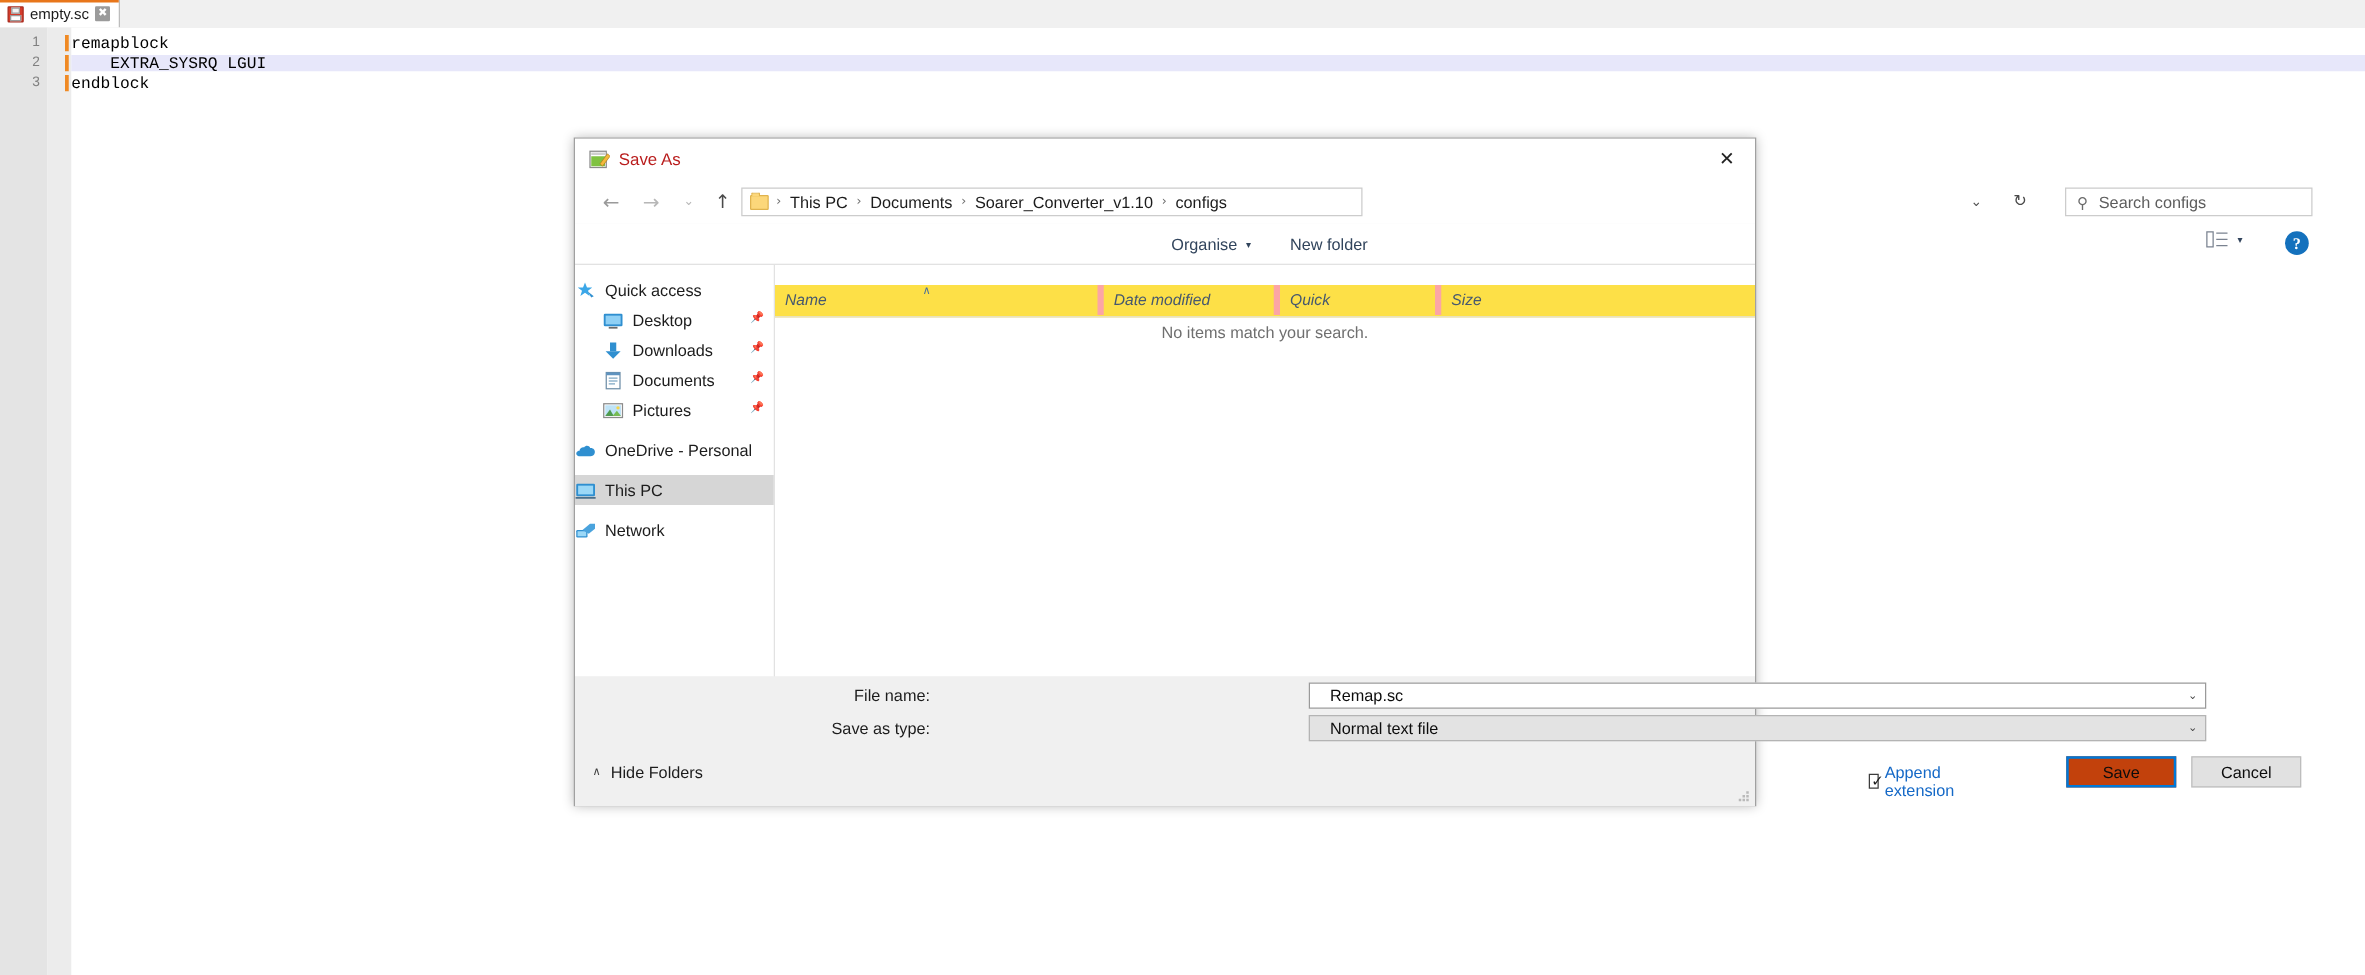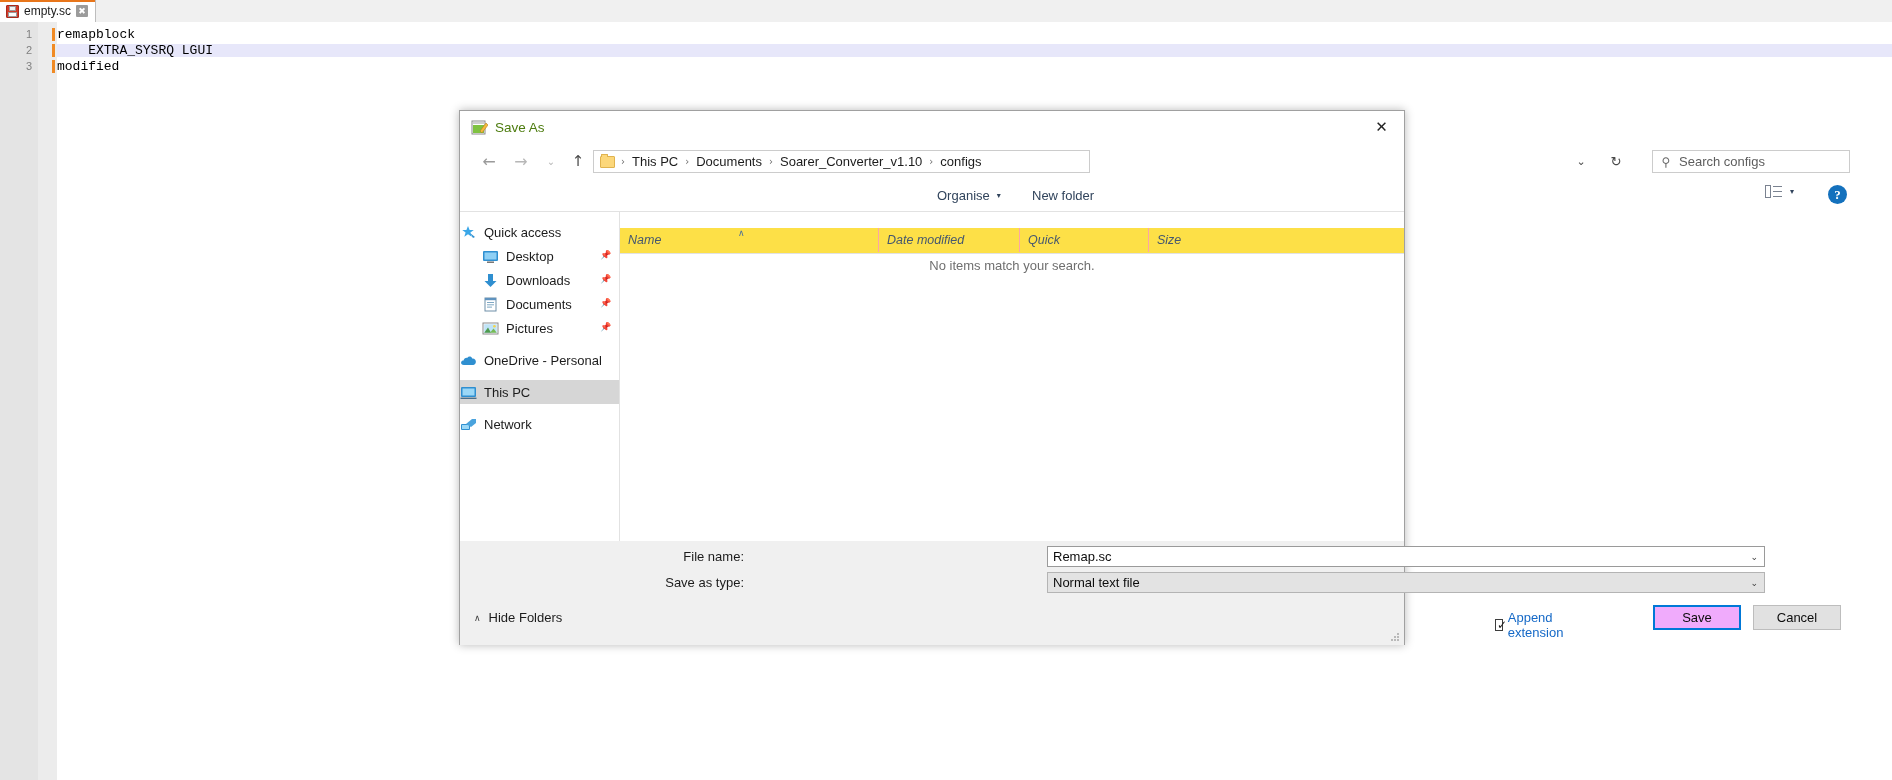--- a/index.html
+++ b/index.html
@@ -38,21 +38,21 @@
 
   
   #dialog{
     position:absolute;left:459px;top:110px;width:946px;height:535px;
     background:#f0f0f0;border:1px solid #a0a0a0;
     box-shadow:0 0 9px rgba(0,0,0,.28);
     box-sizing:border-box;
   }
   #titlebar{position:relative;height:33px;background:#ffffff;}
   #dlg-icon{position:absolute;left:11px;top:8px;width:17px;height:17px;}
-  #dlg-title{position:absolute;left:35px;top:8px;font-size:13.5px;color:#4d7c0f;line-height:17px;}
+  #dlg-title{position:absolute;left:35px;top:8px;font-size:13.5px;color:#b91c1c;line-height:17px;}
   #btn-close{position:absolute;right:0;top:0;width:45px;height:31px;display:flex;align-items:center;justify-content:center;
              font-size:15px;color:#222;font-family:"DejaVu Sans",sans-serif;}
 
   #navbar{position:absolute;left:0;top:33px;width:944px;height:35px;background:#ffffff;}
   .navbtn{position:absolute;top:4px;width:26px;height:26px;display:flex;align-items:center;justify-content:center;
           font-size:16px;color:#b3b3b3;font-family:"DejaVu Sans",sans-serif;}
   #nav-back{left:16px;color:#9a9a9a;}
   #nav-fwd{left:48px;color:#b7b7b7;}
   #nav-recent{left:78px;font-size:10px;color:#b7b7b7;}
   #nav-up{left:105px;color:#4a4a4a;font-size:15px;}
@@ -98,43 +98,43 @@
   .sbitem.root{padding-left:0;}
   .sbitem.sel{background:#d6d6d6;}
   .sb-ico{width:17px;height:15px;margin-right:7px;position:relative;flex:0 0 auto;}
   .sb-lbl{white-space:nowrap;}
   .pin{position:absolute;right:10px;top:7px;width:9px;height:9px;color:#9a9a9a;font-size:9px;line-height:9px;
        font-family:"DejaVu Sans",sans-serif;}
 
   #filelist{position:absolute;left:160px;top:0;width:784px;height:330px;background:#ffffff;}
   #colhead{position:absolute;left:0;top:16px;width:784px;height:25px;background:#fde047;border-bottom:1px solid #e2e2e2;font-style:italic;}
   .col{position:absolute;top:0;height:24px;display:flex;align-items:center;font-size:12.5px;color:#46586f;padding-left:8px;
-       box-sizing:border-box;border-left:1px solid #fca5a5;}
+       box-sizing:border-box;border-left:5px solid #fca5a5;}
   .col:first-child{border-left:none;}
   #sortcaret{position:absolute;top:0px;font-size:9px;color:#4a6f9a;font-family:"DejaVu Sans",sans-serif;}
   #emptymsg{position:absolute;left:0;top:46px;width:784px;text-align:center;font-size:13px;color:#6f6f6f;}
 
   #fields{position:absolute;left:0;top:430px;width:944px;height:58px;background:#f0f0f0;}
   .fieldrow{position:absolute;left:0;width:944px;height:21px;}
   .flabel{position:absolute;right:660px;font-size:13px;color:#1c1c1c;line-height:21px;white-space:nowrap;}
   .finput{position:absolute;left:587px;width:718px;height:21px;box-sizing:border-box;border:1px solid #9a9a9a;
-          background:#ffffff;display:flex;align-items:center;padding-left:5px;font-size:13px;color:#0c0c0c;}
+          background:#ffffff;display:flex;align-items:center;padding-left:16px;font-size:13px;color:#0c0c0c;}
   .finput.grey{background:#e3e3e3;border:1px solid #b4b4b4;}
   .fcaret{position:absolute;right:6px;font-size:9px;color:#3d3d3d;font-family:"DejaVu Sans",sans-serif;}
 
   #footer{position:absolute;left:0;top:488px;width:944px;height:46px;background:#f0f0f0;}
   #hide-folders{position:absolute;left:14px;top:11px;display:flex;align-items:center;font-size:13px;color:#1c1c1c;}
   #hf-caret{font-size:9px;color:#3d3d3d;margin-right:8px;font-family:"DejaVu Sans",sans-serif;}
   #append-wrap{position:absolute;left:1035px;top:11px;display:flex;align-items:center;gap:5px;}
   #append-box{width:12px;height:12px;border:1px solid #3d3d3d;background:#fff;position:relative;box-sizing:border-box;}
   #append-box .tick{position:absolute;left:1px;top:-2px;font-size:12px;color:#1c1c1c;line-height:14px;font-family:"DejaVu Sans",sans-serif;}
   #append-lbl{font-size:13px;color:#1569c7;}
   .dlgbtn{position:absolute;top:6px;width:88px;height:25px;display:flex;align-items:center;justify-content:center;
           font-size:13px;color:#0c0c0c;background:#e1e1e1;box-sizing:border-box;}
-  #btn-save{left:1193px;border:2px solid #0078d7;background:#f0abfc;}
+  #btn-save{left:1193px;border:2px solid #0078d7;background:#c2410c;}
   #btn-cancel{left:1293px;border:1px solid #bdbdbd;}
   #grip{position:absolute;right:4px;bottom:3px;width:9px;height:9px;}
   #grip i{position:absolute;width:2px;height:2px;background:#b9b9b9;}
 </style>
 </head>
 <body>
 
 <div id="editor">
 
   <div id="tabbar">
@@ -162,21 +162,21 @@
     <div class="line hl" style="top:22px">
       <span class="hlbg"></span>
       <span class="num">2</span>
       <span class="foldbar"></span>
       <span class="txt">    EXTRA_SYSRQ LGUI</span>
     </div>
 
     <div class="line" style="top:38px">
       <span class="num">3</span>
       <span class="foldbar"></span>
-      <span class="txt">modified</span>
+      <span class="txt">endblock</span>
     </div>
   </div>
 </div>
 
 <div id="dialog">
 
   <div id="titlebar">
     <span id="dlg-icon">
       <svg width="17" height="17" viewBox="0 0 17 17">
         <rect x="1" y="2" width="13" height="13" fill="#ffffff" stroke="#8a8a8a"></rect>

